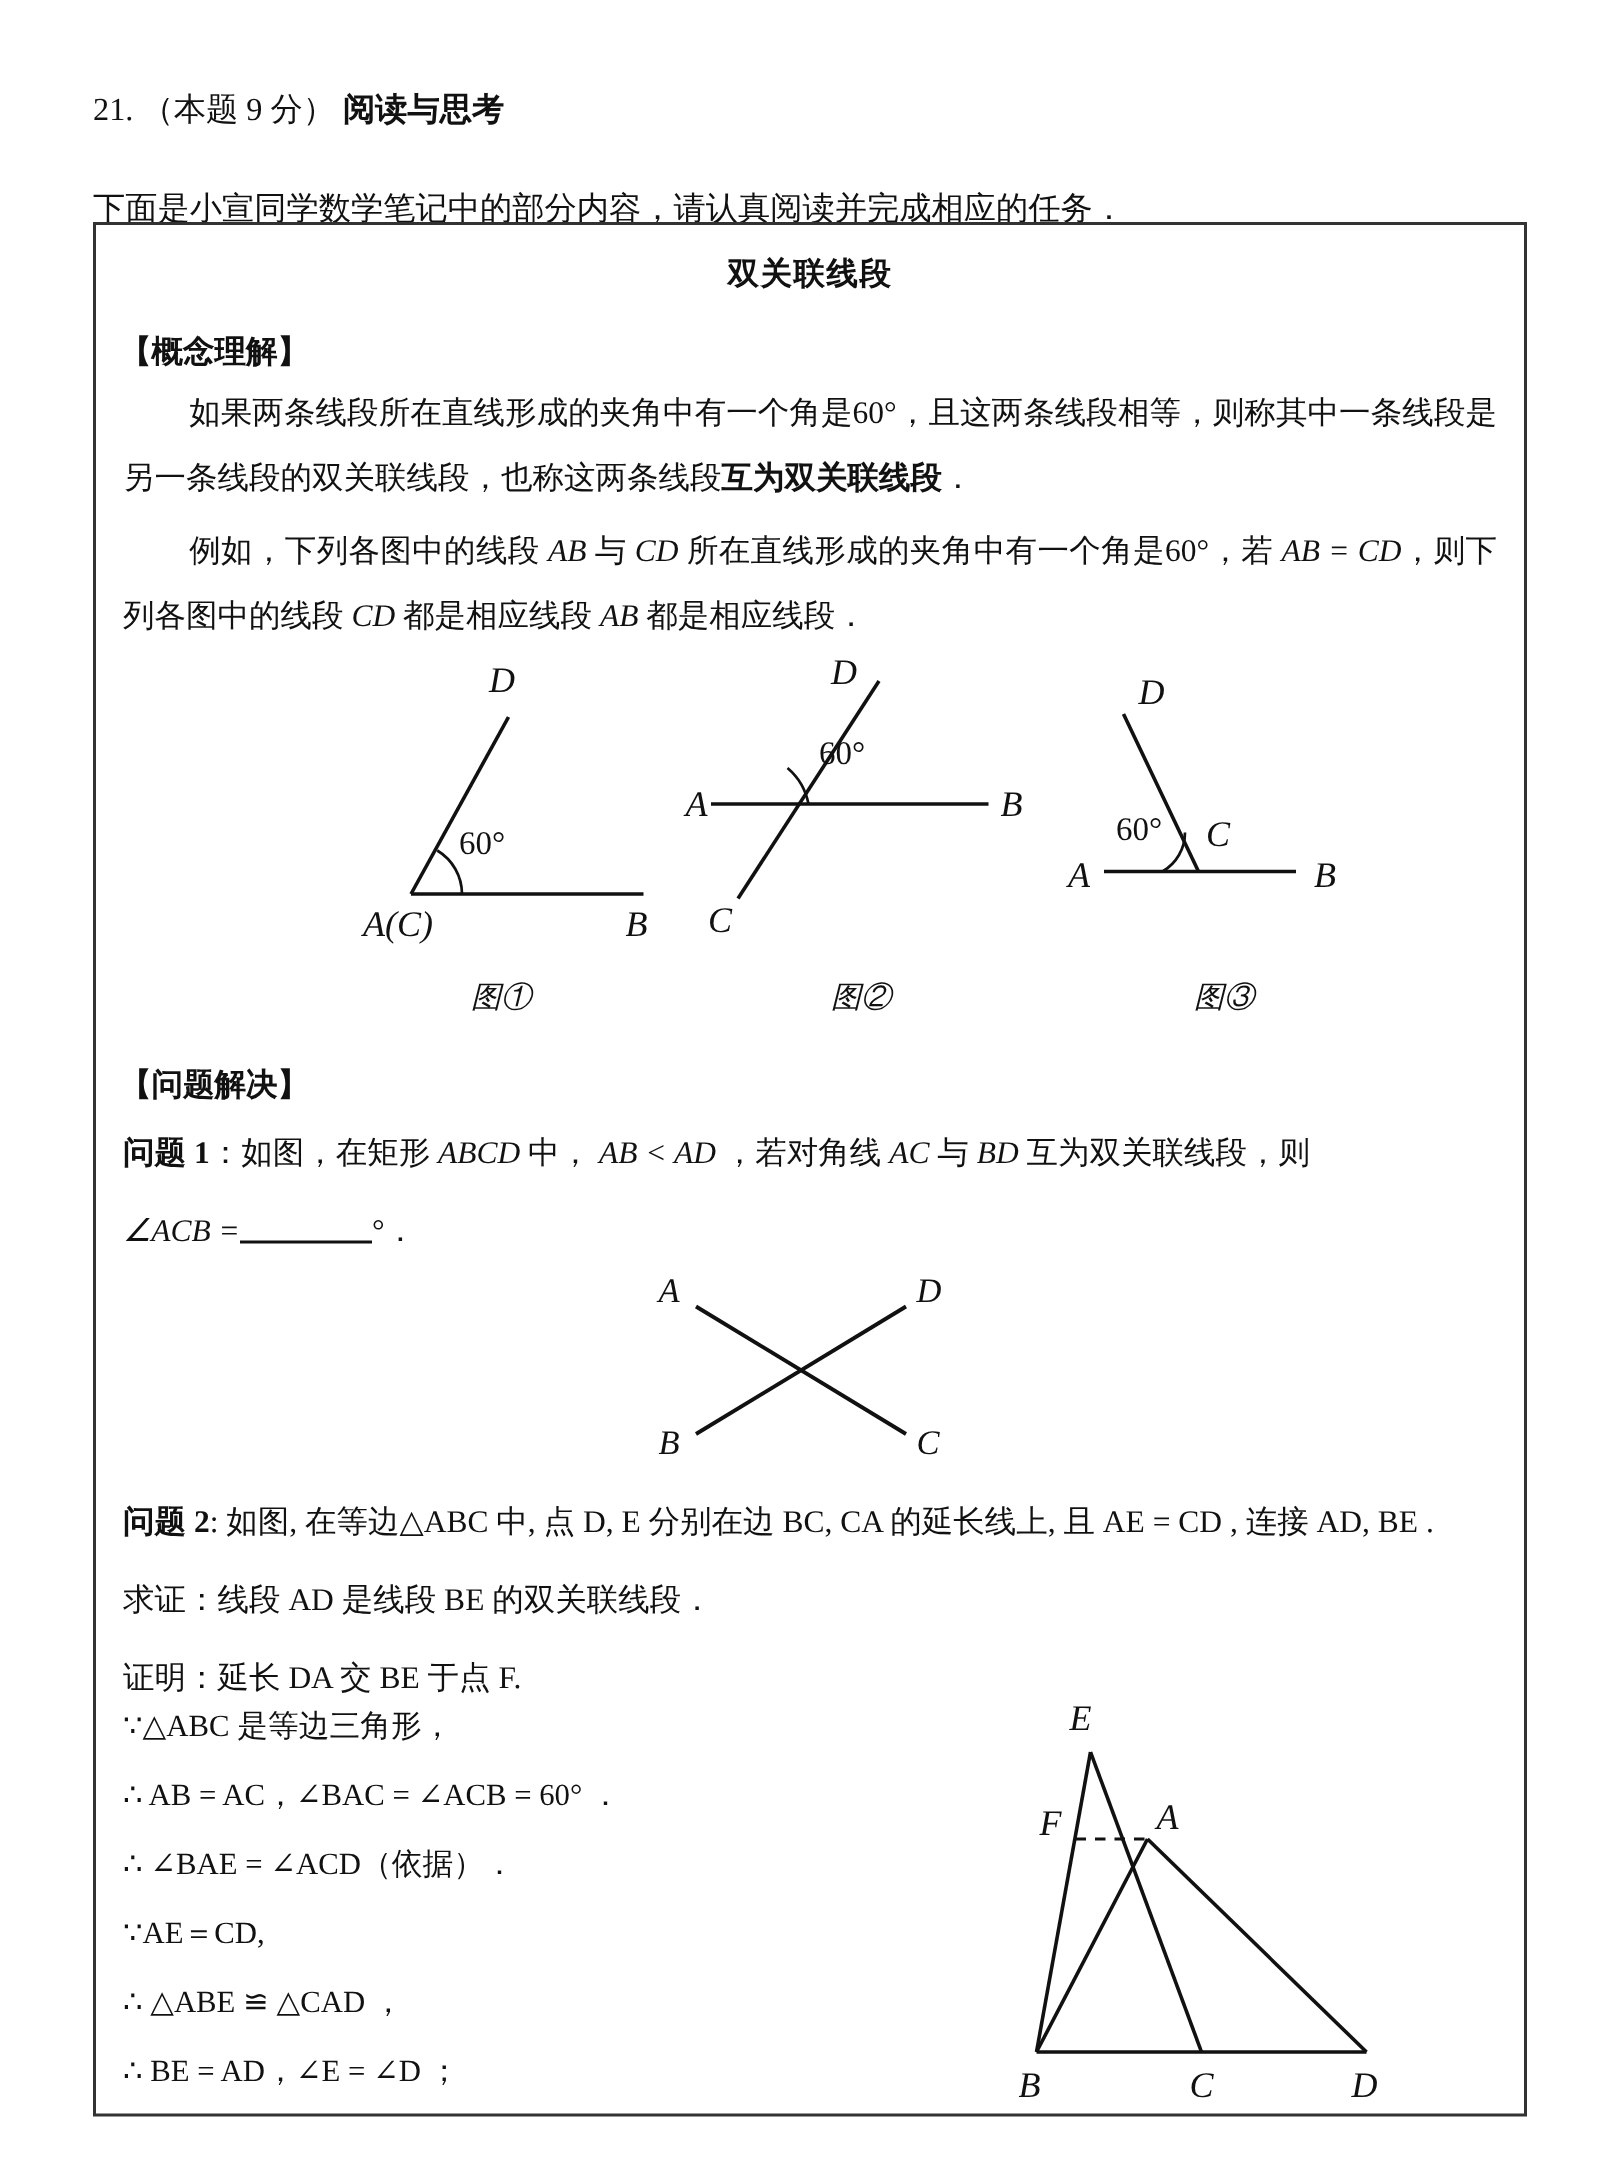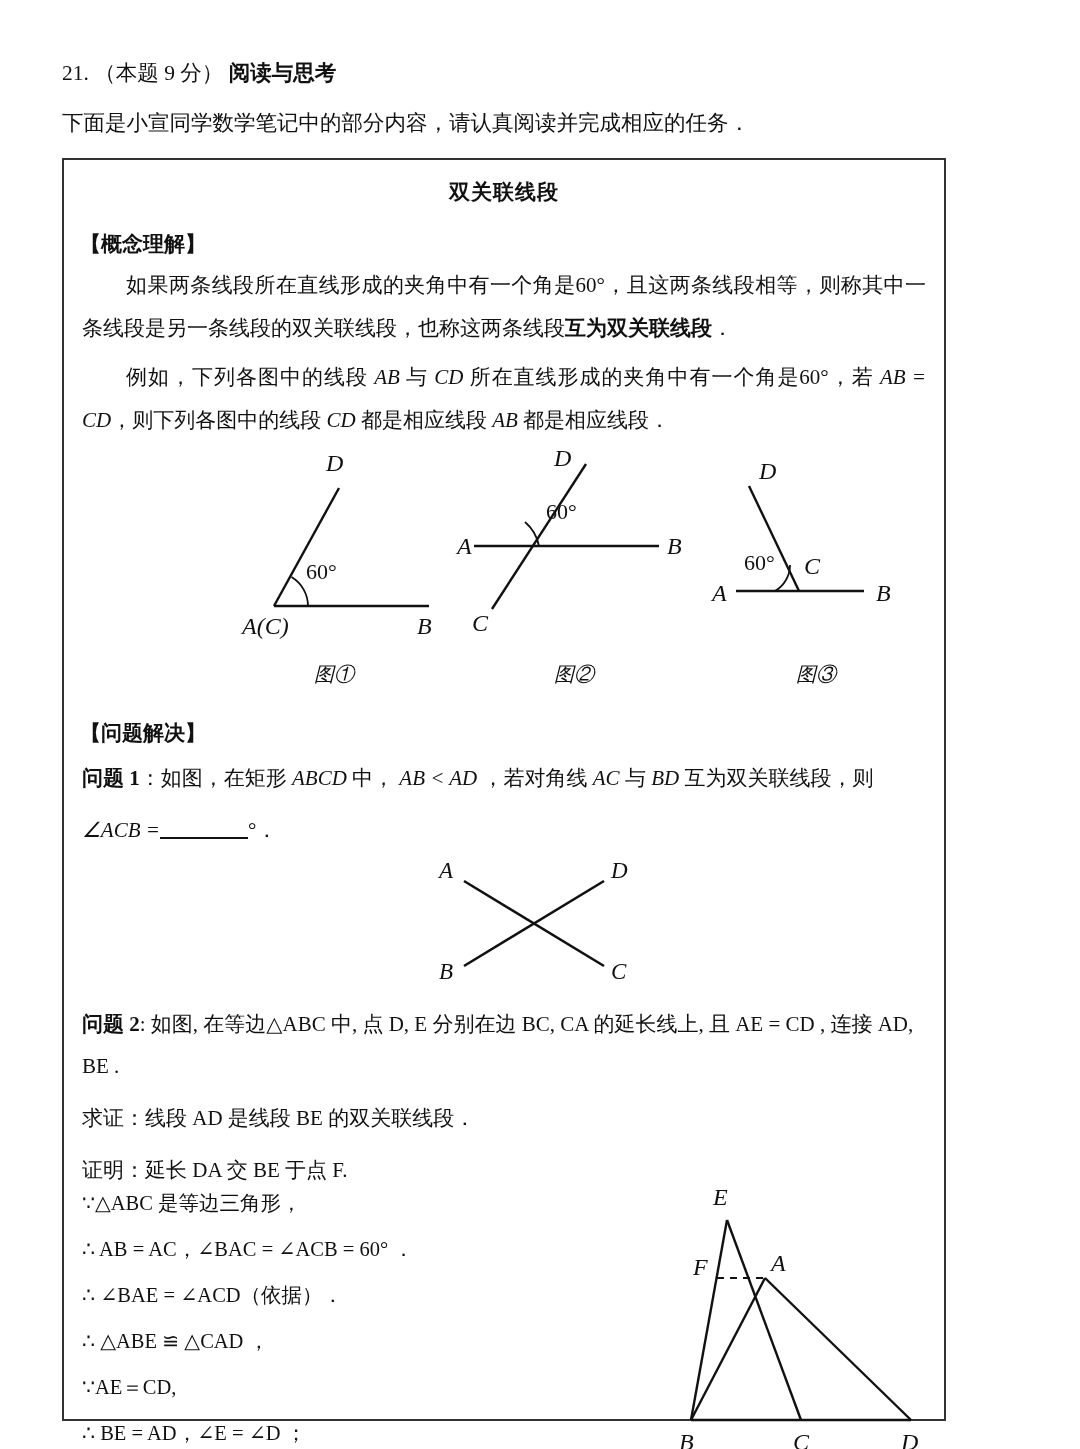--- a/index.html
+++ b/index.html
@@ -25,32 +25,32 @@
     font-size: 21.5px;
     line-height: 1.05;
     white-space: nowrap;
   }
   .q-num { font-family: "Liberation Serif", serif; }
   .q-bold { font-weight: bold; }
 
   .q-lead {
     position: absolute;
     left: 62px;
-    top: 108px;
+    top: 124px;
     width: 960px;
     font-size: 21.5px;
     white-space: nowrap;
   }
 
   
   .note-box {
     position: absolute;
     left: 62px;
-    top: 158px;
-    width: 884px;
+    top: 148px;
+    width: 956px;
     height: 1263px;
     border: 2px solid #333333;
     box-sizing: border-box;
     background: #ffffff;
   }
 
   .note-title {
     text-align: center;
     font-weight: bold;
     font-size: 21px;
@@ -240,22 +240,22 @@
   </div>
   <div class="prob-line">求证：线段 AD 是线段 BE 的双关联线段．</div>
   <div class="prob-line">证明：延长 DA 交 BE 于点 F.</div>
 
   <div class="proof-area">
 
     <div class="proof-lines">
       <div class="proof-line">∵△ABC 是等边三角形，</div>
       <div class="proof-line">∴ AB = AC，∠BAC = ∠ACB = 60° ．</div>
       <div class="proof-line">∴ ∠BAE = ∠ACD（依据）．</div>
+      <div class="proof-line">∵AE＝CD,</div>
       <div class="proof-line">∴ △ABE ≌ △CAD ，</div>
-      <div class="proof-line">∵AE＝CD,</div>
       <div class="proof-line">∴ BE = AD，∠E = ∠D ；</div>
 
     </div>
 
     <svg class="tri-fig" width="320" height="290" viewBox="0 0 320 290">
 
       <line x1="42" y1="245" x2="262" y2="245" stroke-width="2.4"></line>
 
       <line x1="42" y1="245" x2="78" y2="45" stroke-width="2.4"></line>
 

